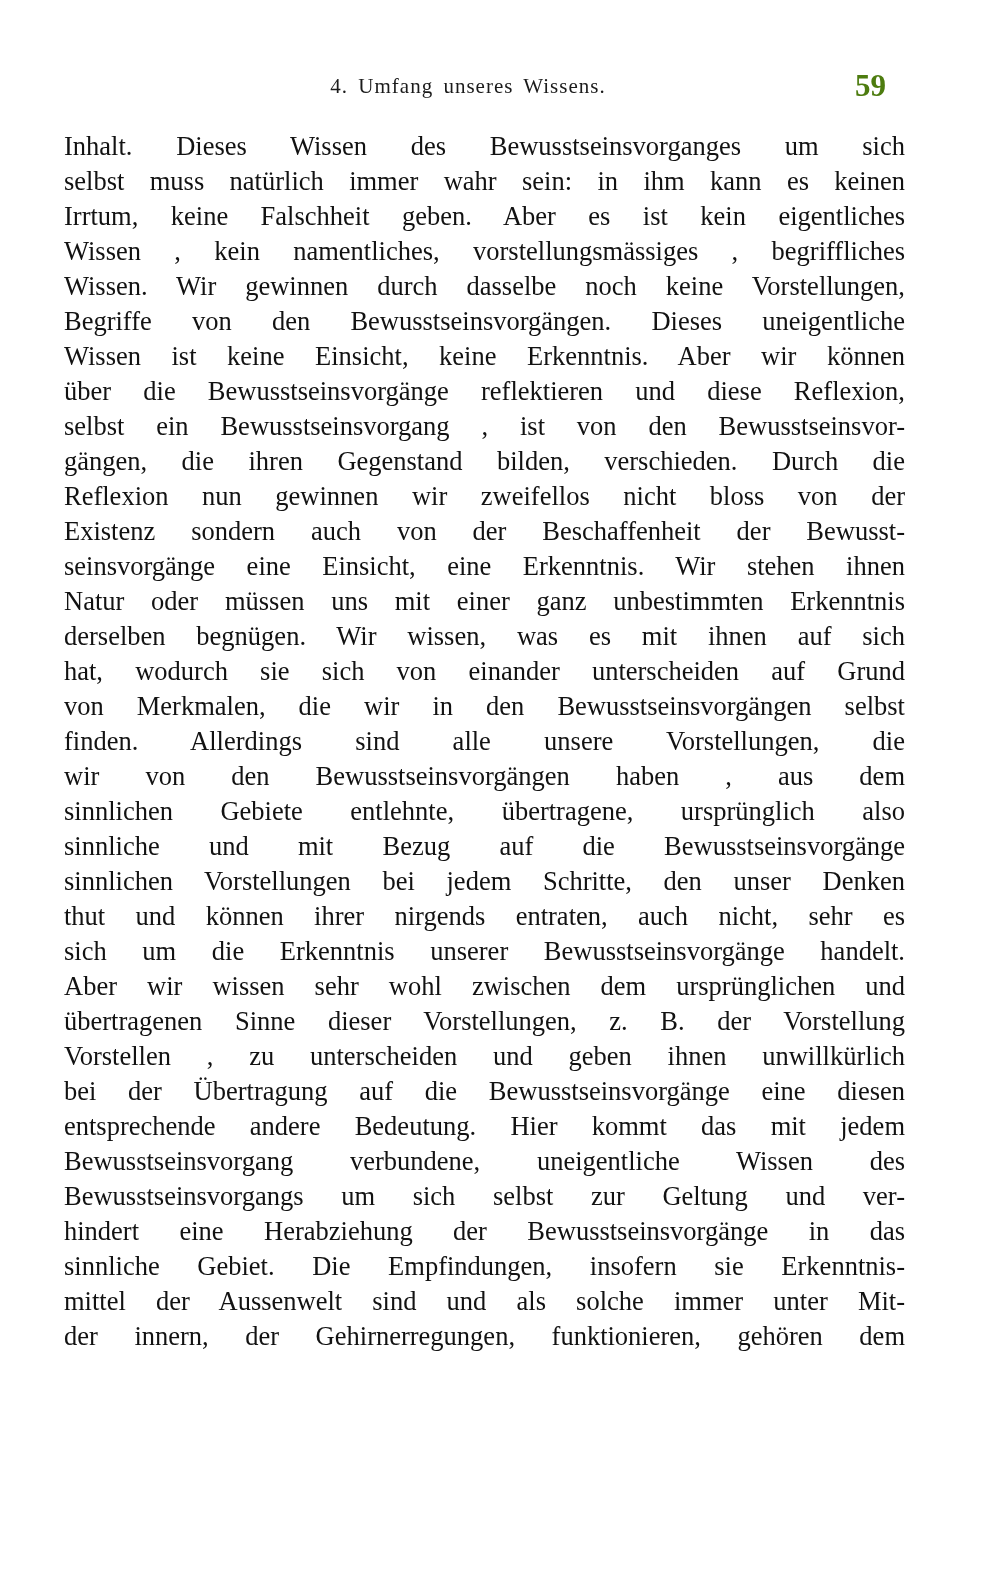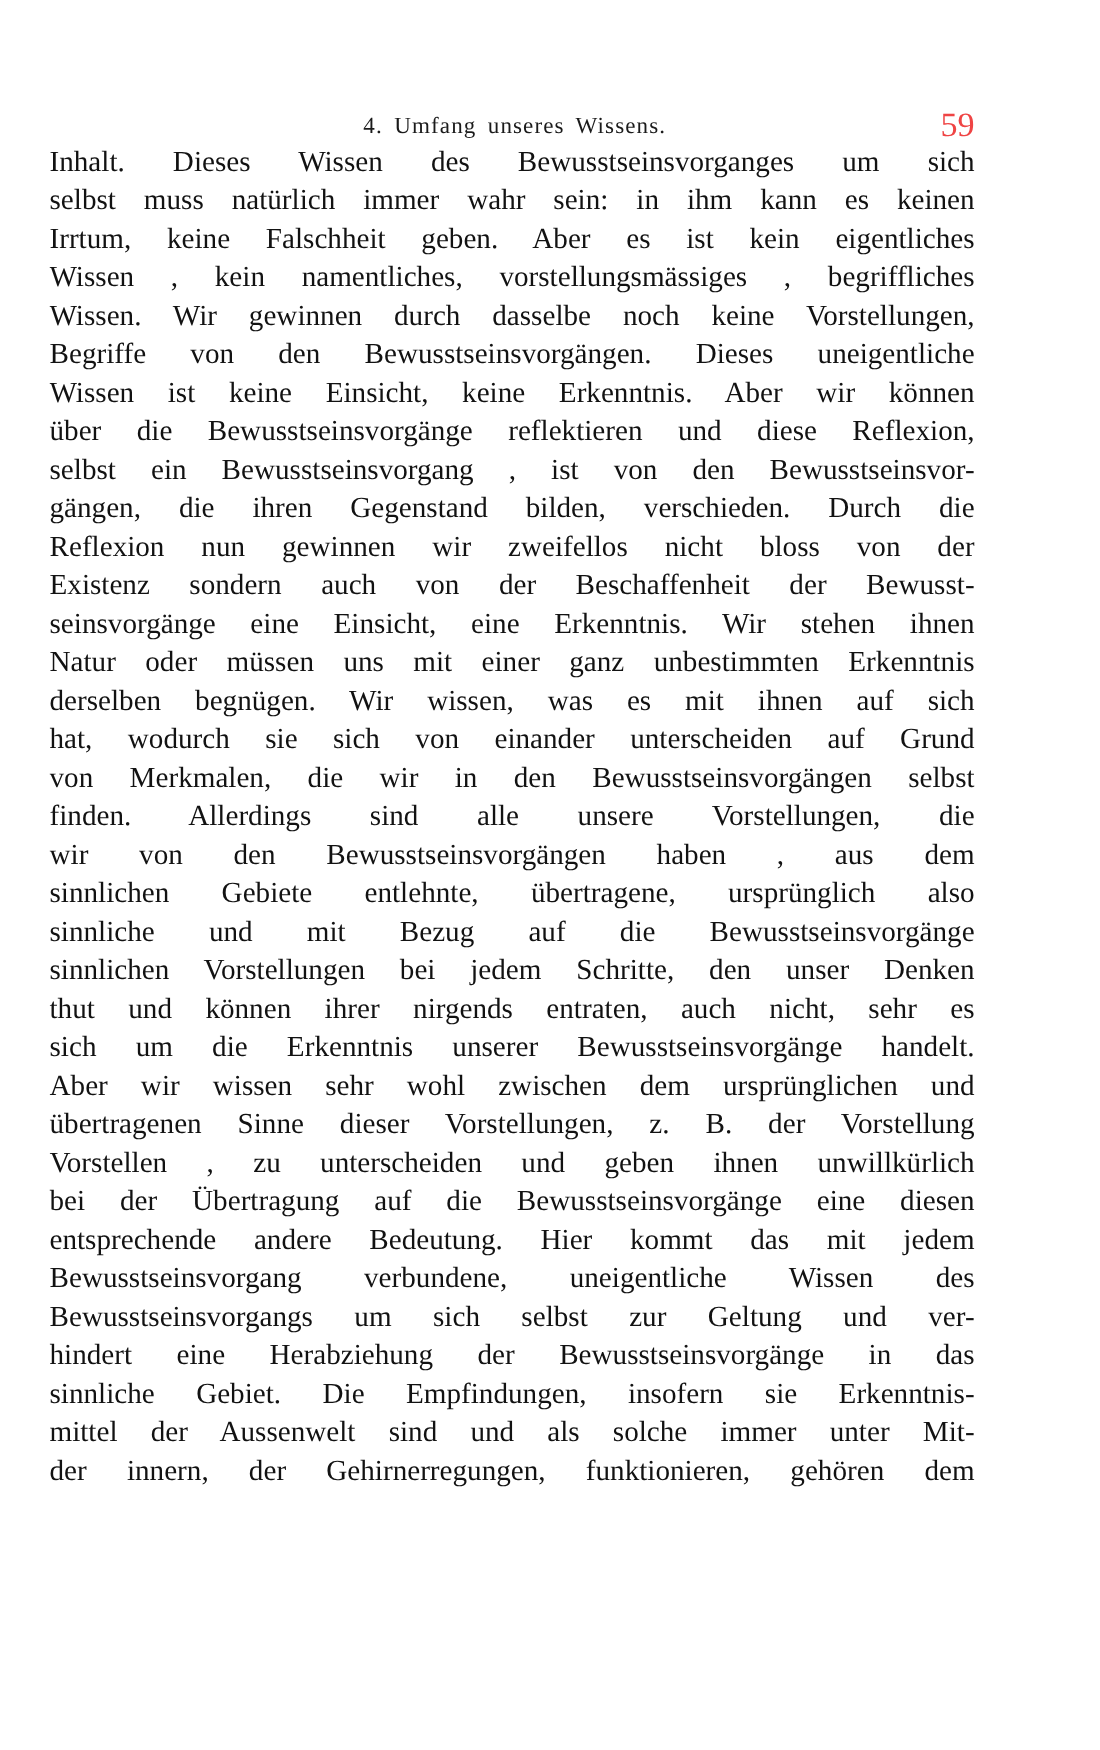--- a/index.html
+++ b/index.html
@@ -15,44 +15,44 @@
     color: #141414;
     font-family: "Liberation Serif", "DejaVu Serif", serif;
     overflow: hidden;
   }
   .running-head {
     position: absolute;
     top: 68px;
     left: 48px;
     width: 840px;
     height: 40px;
-    margin-top: 28px;
   }
   .running-head .head-title {
     position: absolute;
     left: 0;
     right: 0;
     top: 6px;
     text-align: center;
     font-size: 21px;
     letter-spacing: 1px;
     color: #1b1b1b;
     word-spacing: 4px;
   }
   .running-head .page-number {
     position: absolute;
     right: 2px;
     top: 0;
     font-size: 31px;
-    color: #ef4444;
+    color: #4d7c0f;
+    font-weight: bold;
   }
   .body-text {
     position: absolute;
     top: 129px;
-    left: 45px;
+    left: 64px;
     width: 841px;
   }
   .body-text .line {
     font-size: 26.5px;
     line-height: 35px;
     height: 35px;
     overflow: hidden;
     text-align: justify;
     text-align-last: justify;
     -moz-text-align-last: justify;

